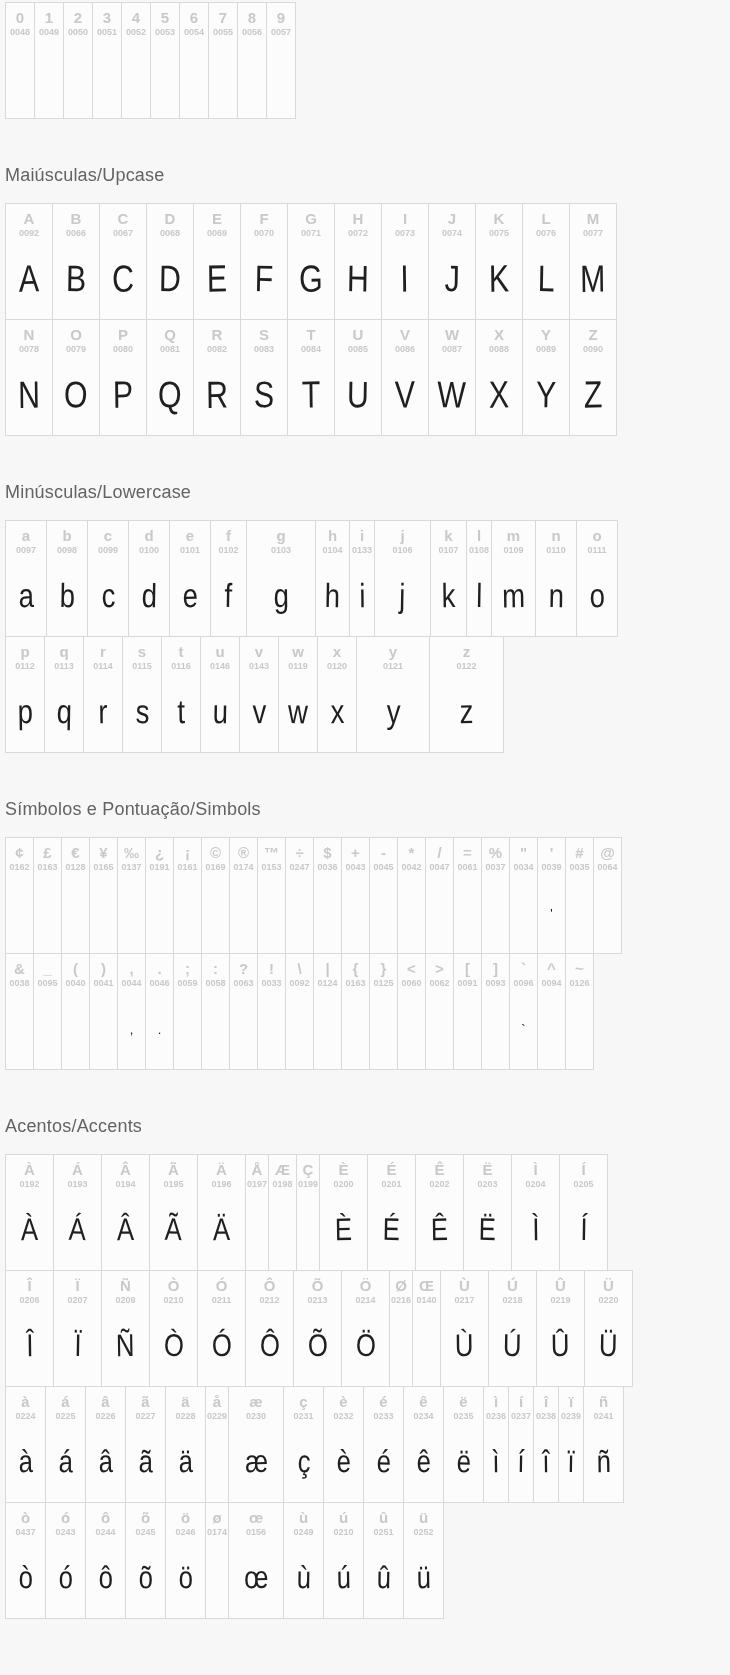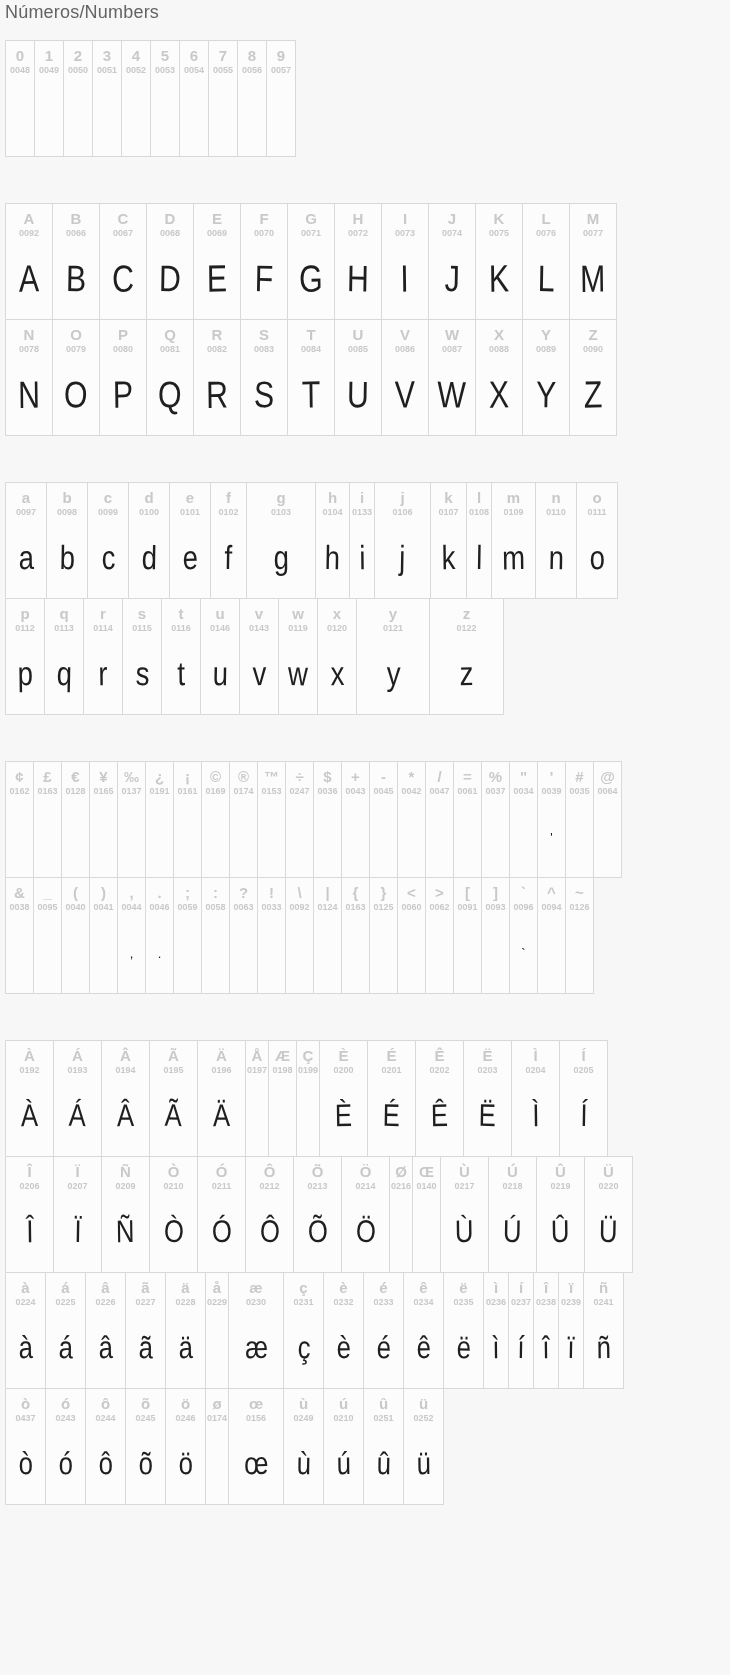--- a/index.html
+++ b/index.html
@@ -73,21 +73,20 @@
   .cell:nth-child(even) .glyph { transform: scaleY(1.12) scaleX(0.92) rotate(1.2deg); }
   .section-symbols .cell:nth-child(even) .glyph { transform: none; }
   .section-numbers .glyph { font-size: 13px; }
 </style>
 </head>
 <body>
 
 <main class="page">
   <div id="sections-root">
   <section class="section section-numbers">
-    <h2 class="section-title">Números/Numbers</h2>
     <div class="grid">
           <div class="row">
             <div class="cell" style="width: 28px;">
               <span class="char">0</span>
               <span class="code">0048</span>
               <span class="glyph"></span>
             </div>
             <div class="cell" style="width: 28px;">
               <span class="char">1</span>
               <span class="code">0049</span>
@@ -131,20 +130,21 @@
             <div class="cell" style="width: 28px;">
               <span class="char">9</span>
               <span class="code">0057</span>
               <span class="glyph"></span>
             </div>
           </div>
         </div>
   </section>
 
   <section class="section section-uppercase">
+    <h2 class="section-title">Maiúsculas/Upcase</h2>
     <div class="grid">
           <div class="row">
             <div class="cell" style="width: 46px;">
               <span class="char">A</span>
               <span class="code">0092</span>
               <span class="glyph">A</span>
             </div>
             <div class="cell" style="width: 46px;">
               <span class="char">B</span>
               <span class="code">0066</span>
@@ -270,20 +270,21 @@
             <div class="cell" style="width: 46px;">
               <span class="char">Z</span>
               <span class="code">0090</span>
               <span class="glyph">Z</span>
             </div>
           </div>
         </div>
   </section>
 
   <section class="section section-lowercase">
+    <h2 class="section-title">Minúsculas/Lowercase</h2>
     <div class="grid">
           <div class="row">
             <div class="cell" style="width: 40px;">
               <span class="char">a</span>
               <span class="code">0097</span>
               <span class="glyph">a</span>
             </div>
             <div class="cell" style="width: 40px;">
               <span class="char">b</span>
               <span class="code">0098</span>
@@ -409,20 +410,21 @@
             <div class="cell" style="width: 73px;">
               <span class="char">z</span>
               <span class="code">0122</span>
               <span class="glyph">z</span>
             </div>
           </div>
         </div>
   </section>
 
   <section class="section section-symbols">
+    <h2 class="section-title">Símbolos e Pontuação/Simbols</h2>
     <div class="grid">
           <div class="row">
             <div class="cell" style="width: 27px;">
               <span class="char">¢</span>
               <span class="code">0162</span>
               <span class="glyph"></span>
             </div>
             <div class="cell" style="width: 27px;">
               <span class="char">£</span>
               <span class="code">0163</span>
@@ -633,20 +635,21 @@
             <div class="cell" style="width: 27px;">
               <span class="char">~</span>
               <span class="code">0126</span>
               <span class="glyph"></span>
             </div>
           </div>
         </div>
   </section>
 
   <section class="section section-accents">
+    <h2 class="section-title">Acentos/Accents</h2>
     <div class="grid">
           <div class="row">
             <div class="cell" style="width: 47px;">
               <span class="char">À</span>
               <span class="code">0192</span>
               <span class="glyph">À</span>
             </div>
             <div class="cell" style="width: 47px;">
               <span class="char">Á</span>
               <span class="code">0193</span>

